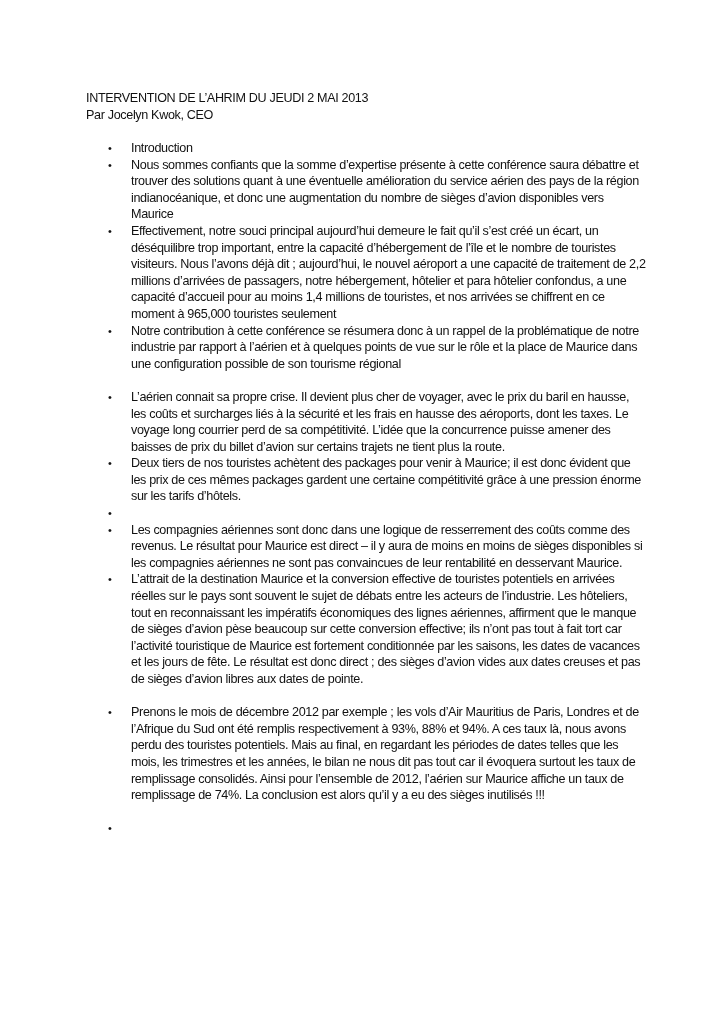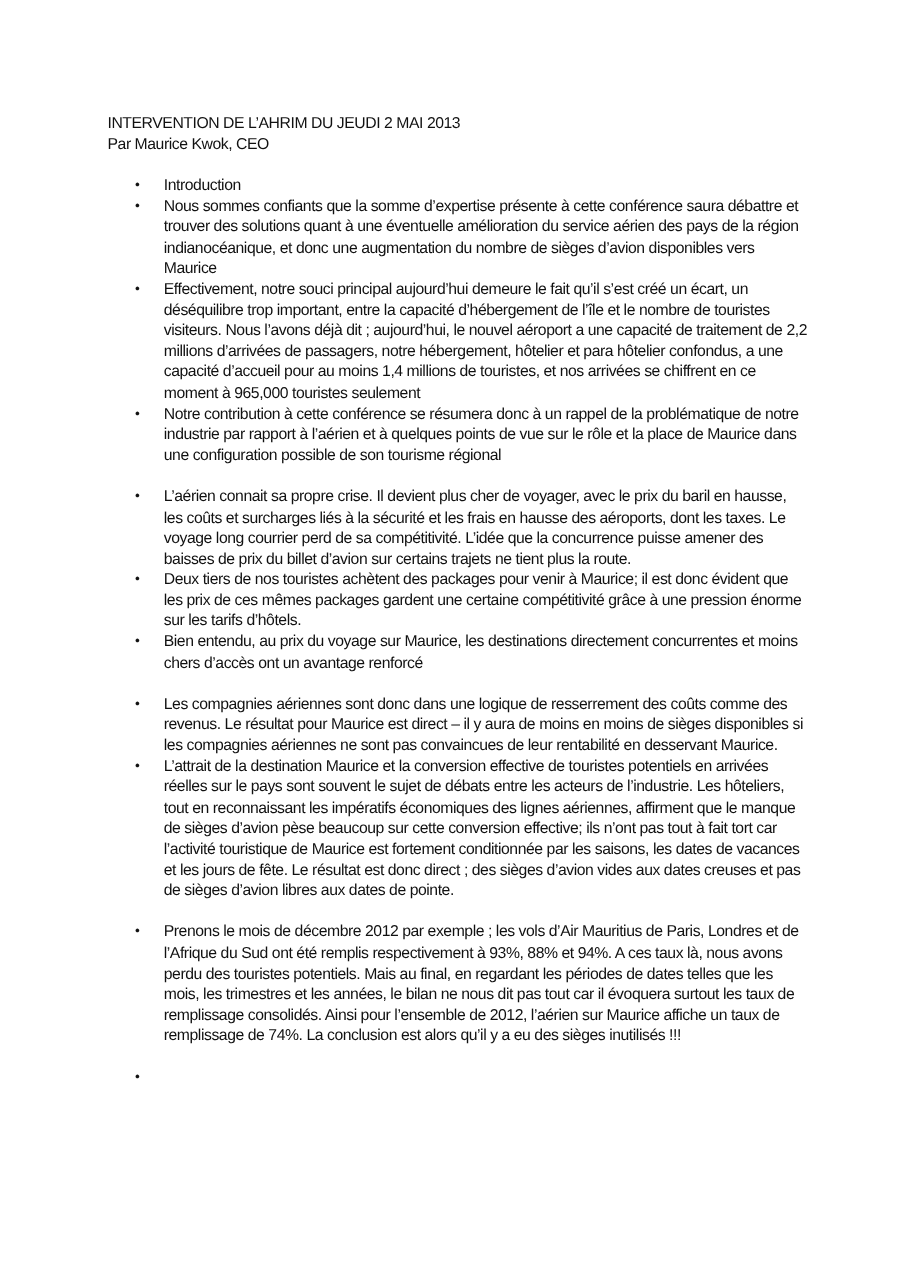--- a/index.html
+++ b/index.html
@@ -13,29 +13,29 @@
   .list li { position: relative; padding-left: 45px; margin: 0; }
   .list li .bullet { position: absolute; left: 22px; top: 0; font-size: 11px; }
   .list li.gap-before { margin-top: 16.6px; }
 </style>
 </head>
 <body>
 
 <div class="page">
   <div class="header">
     <div>INTERVENTION DE L’AHRIM DU JEUDI 2 MAI 2013</div>
-    <div>Par Maurice Kwok, CEO</div>
+    <div>Par Jocelyn Kwok, CEO</div>
   </div>
 
   <ul class="list">
     <li><span class="bullet">•</span><span>Introduction</span></li>
     <li><span class="bullet">•</span><span>Nous sommes confiants que la somme d’expertise présente à cette conférence saura débattre et trouver des solutions quant à une éventuelle amélioration du service aérien des pays de la région indianocéanique, et donc une augmentation du nombre de sièges d’avion disponibles vers Maurice</span></li>
     <li><span class="bullet">•</span><span>Effectivement, notre souci principal aujourd’hui demeure le fait qu’il s’est créé un écart, un déséquilibre trop important, entre la capacité d’hébergement de l’île et le nombre de touristes visiteurs. Nous l’avons déjà dit ; aujourd’hui, le nouvel aéroport a une capacité de traitement de 2,2 millions d’arrivées de passagers, notre hébergement, hôtelier et para hôtelier confondus, a une capacité d’accueil pour au moins 1,4 millions de touristes, et nos arrivées se chiffrent en ce moment à 965,000 touristes seulement</span></li>
     <li><span class="bullet">•</span><span>Notre contribution à cette conférence se résumera donc à un rappel de la problématique de notre industrie par rapport à l’aérien et à quelques points de vue sur le rôle et la place de Maurice dans une configuration possible de son tourisme régional</span></li>
     <li class="gap-before"><span class="bullet">•</span><span>L’aérien connait sa propre crise. Il devient plus cher de voyager, avec le prix du baril en hausse, les coûts et surcharges liés à la sécurité et les frais en hausse des aéroports, dont les taxes. Le voyage long courrier perd de sa compétitivité. L’idée que la concurrence puisse amener des baisses de prix du billet d’avion sur certains trajets ne tient plus la route.</span></li>
     <li><span class="bullet">•</span><span>Deux tiers de nos touristes achètent des packages pour venir à Maurice; il est donc évident que les prix de ces mêmes packages gardent une certaine compétitivité grâce à une pression énorme sur les tarifs d’hôtels.</span></li>
-    <li><span class="bullet">•</span><span>Bien entendu, au prix du voyage sur Maurice, les destinations directement concurrentes et moins chers d’accès ont un avantage renforcé</span></li>
+    <li><span class="bullet">•</span></li>
     <li class="gap-before"><span class="bullet">•</span><span>Les compagnies aériennes sont donc dans une logique de resserrement des coûts comme des revenus. Le résultat pour Maurice est direct – il y aura de moins en moins de sièges disponibles si les compagnies aériennes ne sont pas convaincues de leur rentabilité en desservant Maurice.</span></li>
     <li><span class="bullet">•</span><span>L’attrait de la destination Maurice et la conversion effective de touristes potentiels en arrivées réelles sur le pays sont souvent le sujet de débats entre les acteurs de l’industrie. Les hôteliers, tout en reconnaissant les impératifs économiques des lignes aériennes, affirment que le manque de sièges d’avion pèse beaucoup sur cette conversion effective; ils n’ont pas tout à fait tort car l’activité touristique de Maurice est fortement conditionnée par les saisons, les dates de vacances et les jours de fête. Le résultat est donc direct ; des sièges d’avion vides aux dates creuses et pas de sièges d’avion libres aux dates de pointe.</span></li>
     <li class="gap-before"><span class="bullet">•</span><span>Prenons le mois de décembre 2012 par exemple ; les vols d’Air Mauritius de Paris, Londres et de l’Afrique du Sud ont été remplis respectivement à 93%, 88% et 94%. A ces taux là, nous avons perdu des touristes potentiels. Mais au final, en regardant les périodes de dates telles que les mois, les trimestres et les années, le bilan ne nous dit pas tout car il évoquera surtout les taux de remplissage consolidés. Ainsi pour l’ensemble de 2012, l’aérien sur Maurice affiche un taux de remplissage de 74%. La conclusion est alors qu’il y a eu des sièges inutilisés !!!</span></li>
     <li class="gap-before"><span class="bullet">•</span></li>
   </ul>
 </div>
 
 </body></html>

